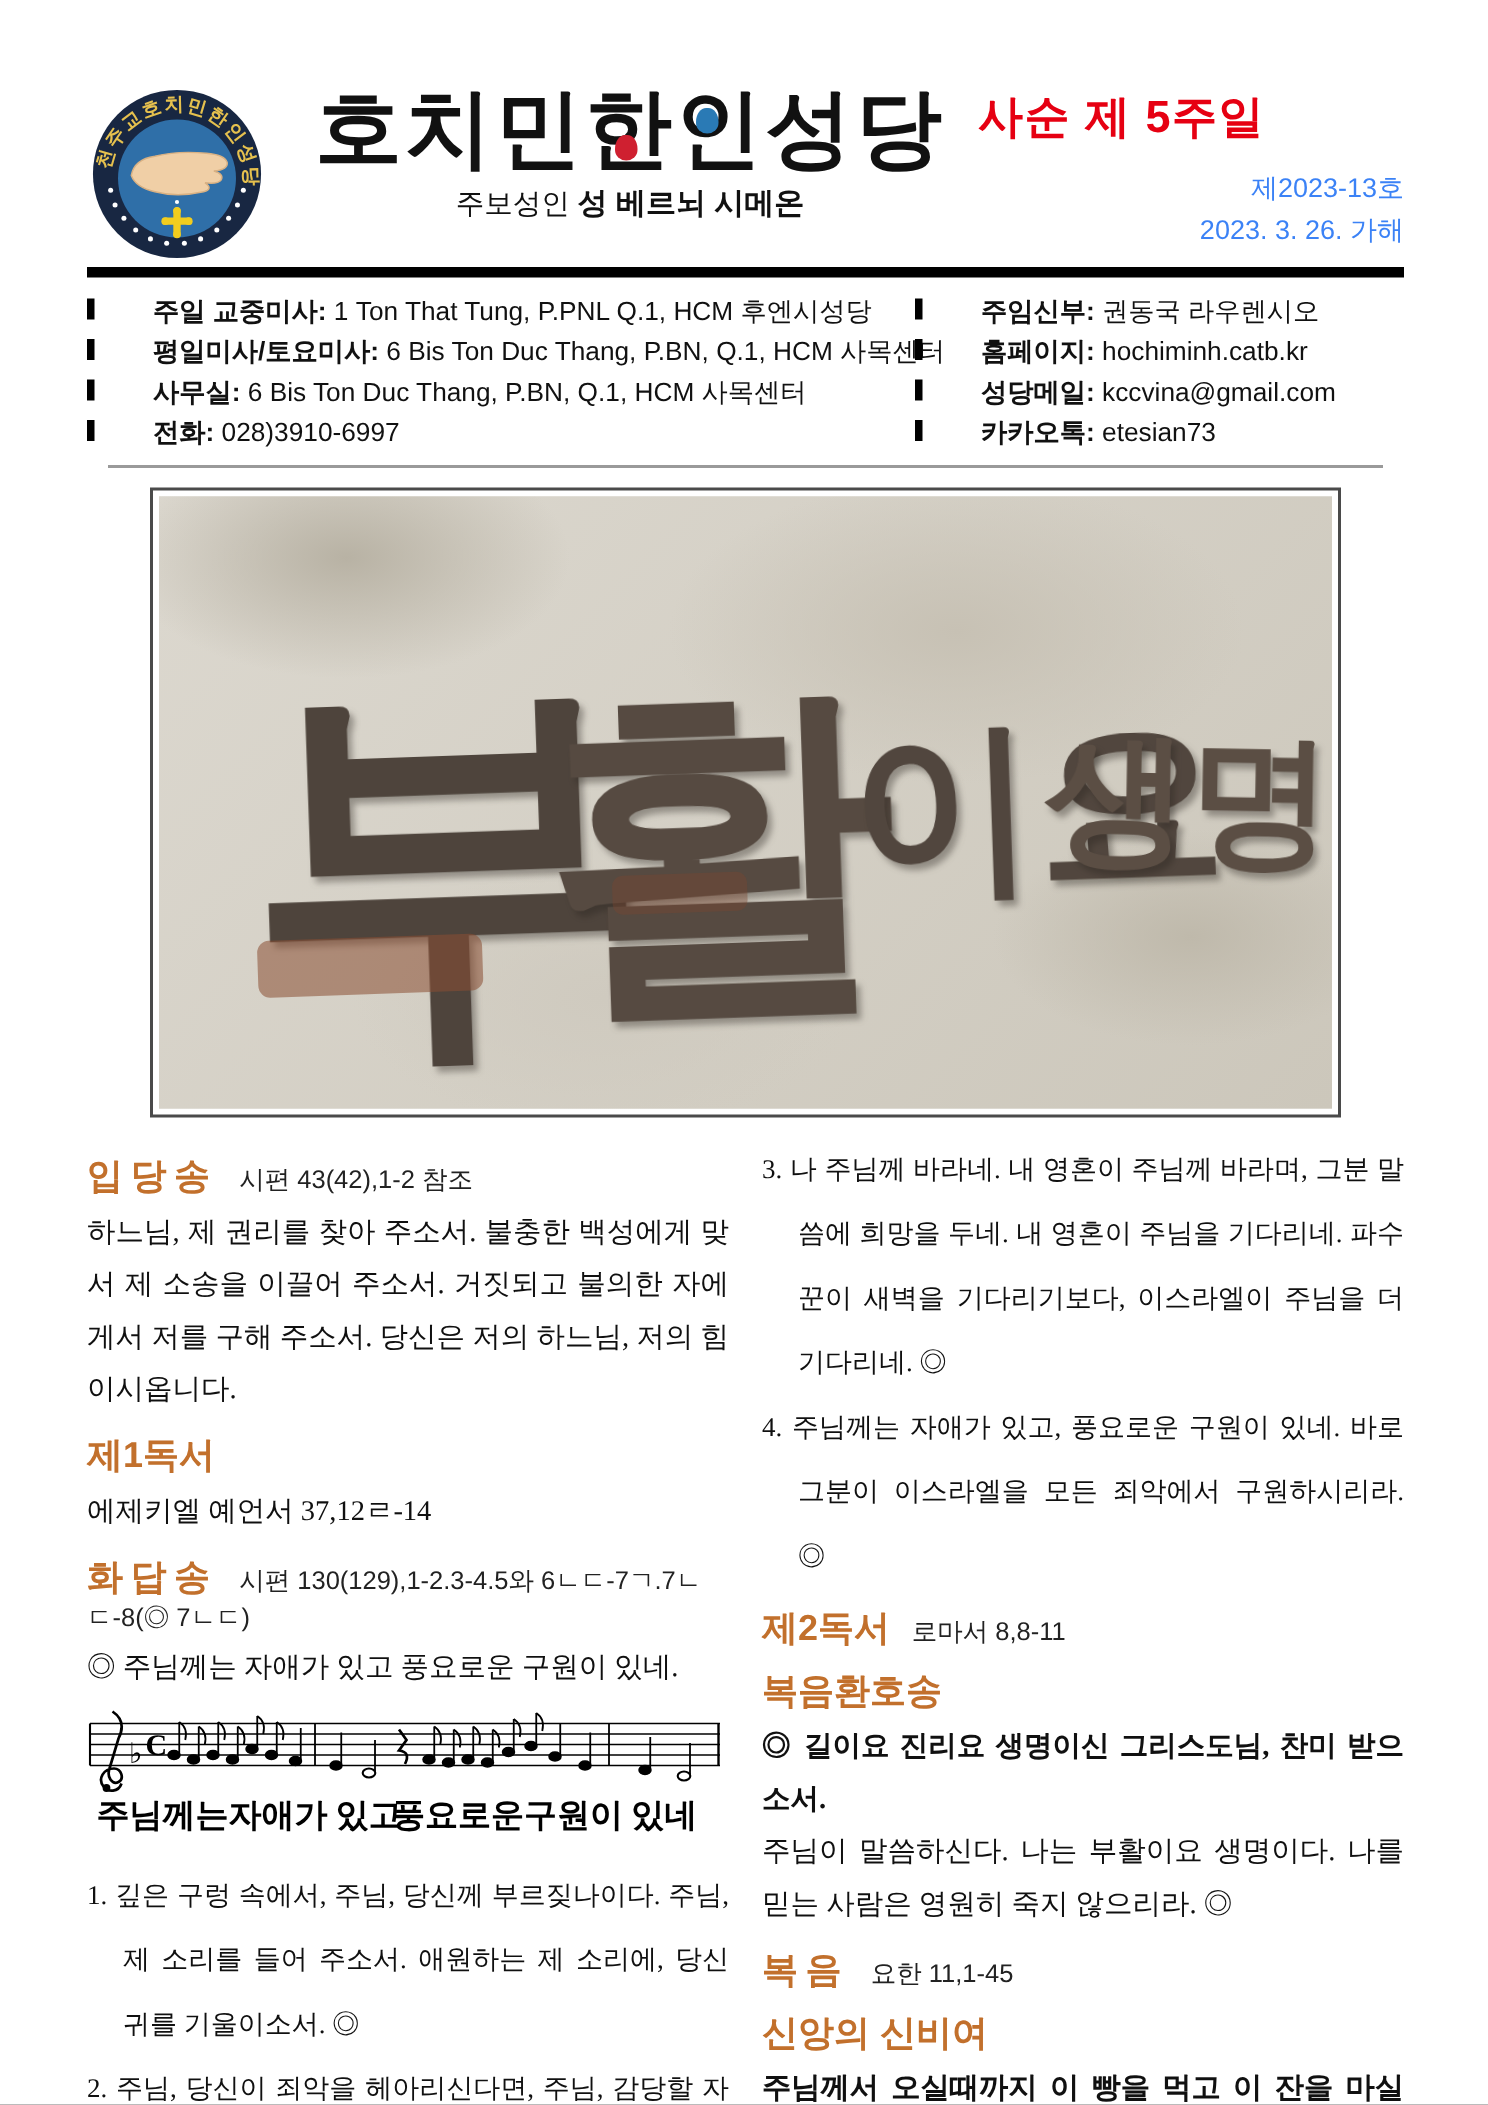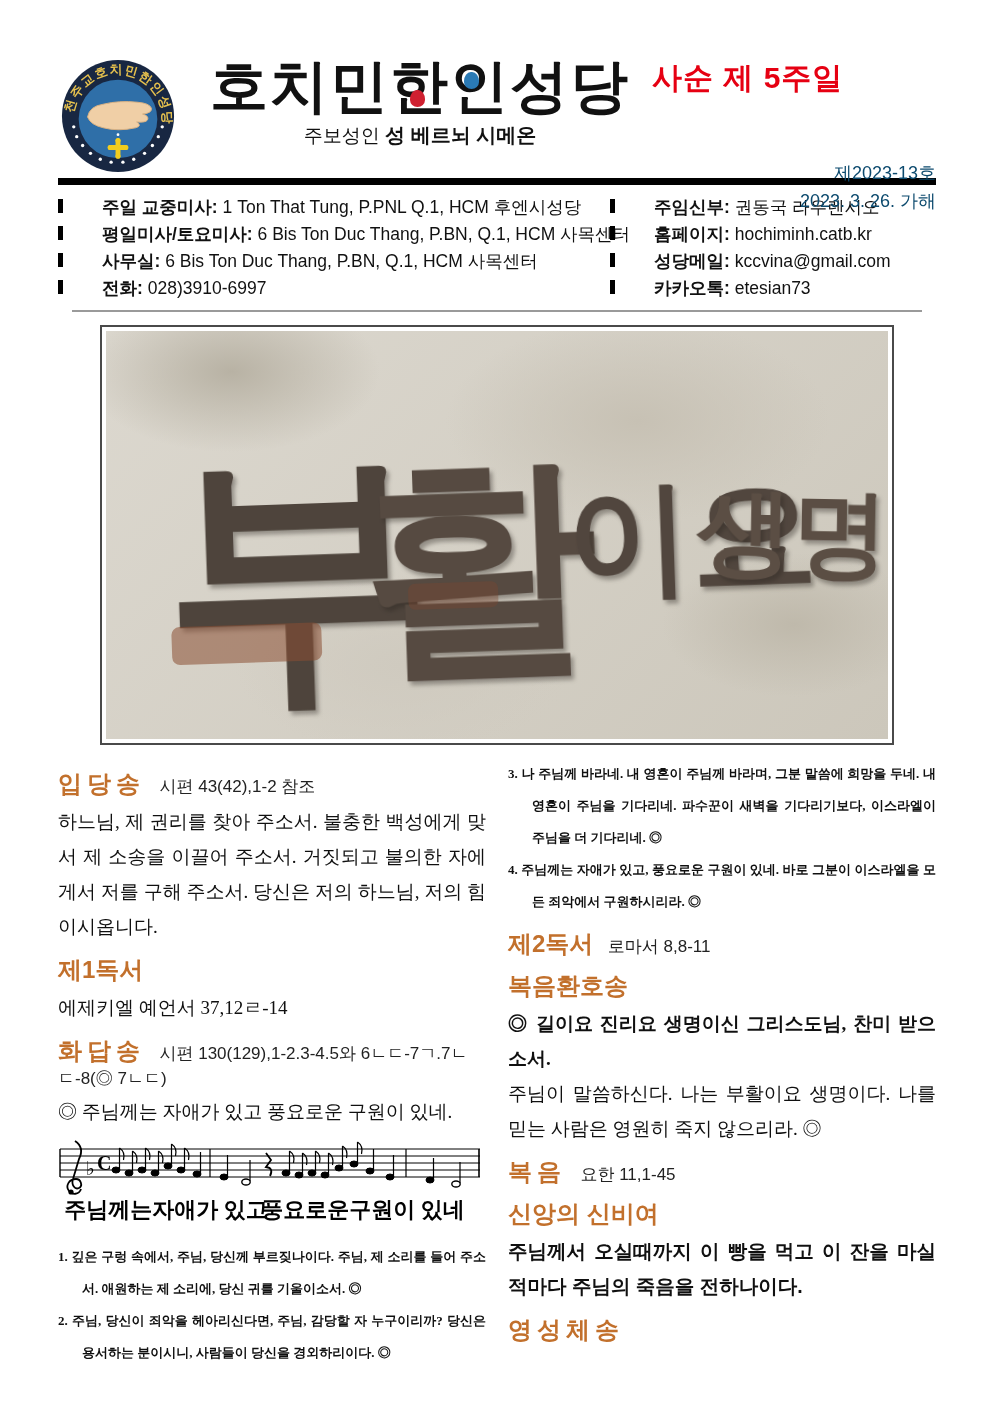--- a/index.html
+++ b/index.html
@@ -13,21 +13,21 @@
   .title-wrap{position:absolute;left:132px;top:-4px;width:460px;text-align:center;}
   .church-title{font-family:Liberation Sans, sans-serif;font-weight:900;font-size:58px;
                 letter-spacing:2px;line-height:1.12;position:relative;display:inline-block;}
   .dot-accent{position:absolute;border-radius:50% 50% 55% 55%/60% 60% 45% 45%;}
   .dot-red{width:15px;height:17px;background:#cf2030;left:47.5%;top:36px;}
   .dot-blue{width:15px;height:17px;background:#2a7ab5;left:60.5%;top:18px;}
   .patron-line{font-size:19px;margin-top:3px;color:#111;}
   .patron-name{font-weight:700;font-size:20px;}
   .feast{position:absolute;left:594px;top:0;color:#e60012;font-weight:800;font-size:30px;
          letter-spacing:1px;white-space:nowrap;}
-  .issue{position:absolute;right:0;top:54px;text-align:right;font-size:18px;color:#0c4a6e;line-height:1.55;margin-top:48px;}
+  .issue{position:absolute;right:0;top:54px;text-align:right;font-size:18px;color:#3b82f6;line-height:1.55;}
 
   .thick-bar{height:7px;background:#000;margin-top:2px;}
 
   
   .info{display:flex;padding:9px 0 4px;font-size:17.5px;line-height:27px;}
   .info-col-left{width:552px;}
   .info-col-right{flex:1;}
   .info-row{white-space:nowrap;}
   .marker{display:inline-block;width:5px;height:14px;background:#000;margin-right:7px;}
   .info-label{font-weight:700;margin-left:32px;}
@@ -54,23 +54,23 @@
   .sec-title{color:#c2702c;font-weight:700;font-size:24px;letter-spacing:5px;
              font-family:"Liberation Sans",sans-serif;}
   .sec-title.tight{letter-spacing:0;}
   .sec-ref{color:#222;font-size:17px;font-weight:400;letter-spacing:0;margin-left:10px;
            font-family:"Liberation Sans",sans-serif;text-align:center;}
   .sec-head{margin:10px 0 4px;}
   .body-text{font-family:"Liberation Serif",serif;font-size:19px;line-height:35px;
              text-align:justify;color:#101010;word-break:break-all;}
   .bold-serif{font-weight:700;}
   .bold-sans{font-family:Liberation Sans, sans-serif;font-weight:700;font-size:19.5px;}
-  .verse{font-family:"Liberation Serif",serif;font-size:13px;line-height:32px;
+  .verse{font-family:"Liberation Serif",serif;font-size:18px;line-height:43px;
          text-align:justify;color:#101010;word-break:break-all;
-         padding-left:24px;text-indent:-24px;font-weight:bold;}
+         padding-left:24px;text-indent:-24px;}
   .music-wrap{margin:4px 0 2px;}
 </style>
 </head>
 <body>
 
 <div class="page">
   <div class="content">
 
     <div class="header">
       <svg class="logo-svg" width="116" height="116" viewBox="0 0 118 118">

